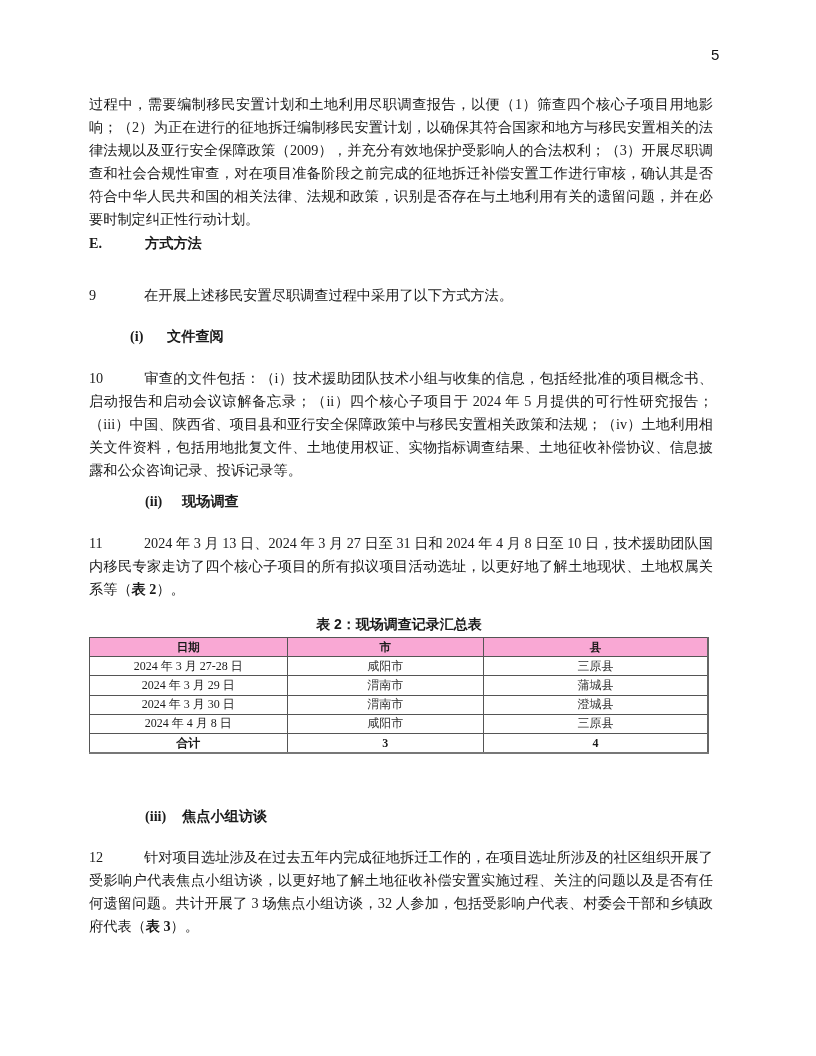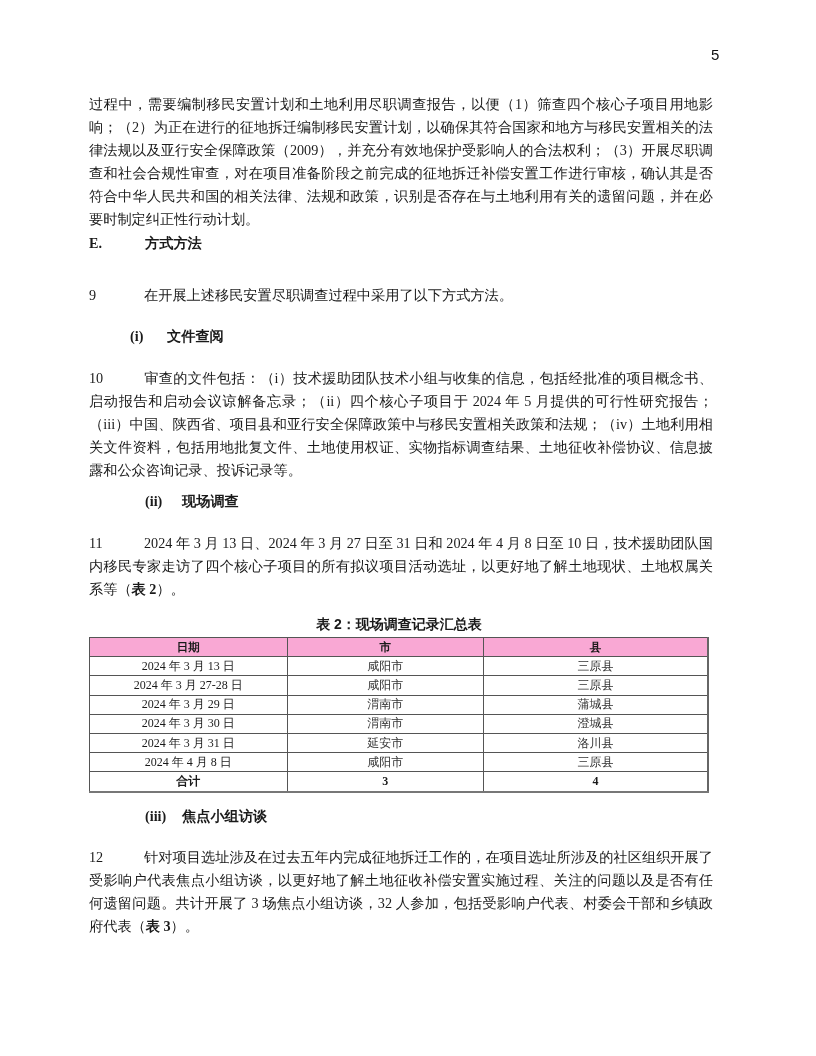--- a/index.html
+++ b/index.html
@@ -134,43 +134,33 @@
   </colgroup>
   <thead>
     <tr>
       <th>日期</th>
       <th>市</th>
       <th>县</th>
     </tr>
   </thead>
   <tbody>
     <tr>
-      <td>2024 年 3 月 13 日</td>
-      <td class="c-city">咸阳市</td>
-      <td class="c-county">三原县</td>
-    </tr>
-    <tr>
       <td>2024 年 3 月 27-28 日</td>
       <td class="c-city">咸阳市</td>
       <td class="c-county">三原县</td>
     </tr>
     <tr>
       <td>2024 年 3 月 29 日</td>
       <td class="c-city">渭南市</td>
       <td class="c-county">蒲城县</td>
     </tr>
     <tr>
       <td>2024 年 3 月 30 日</td>
       <td class="c-city">渭南市</td>
       <td class="c-county">澄城县</td>
-    </tr>
-    <tr>
-      <td>2024 年 3 月 31 日</td>
-      <td class="c-city">延安市</td>
-      <td class="c-county">洛川县</td>
     </tr>
     <tr>
       <td>2024 年 4 月 8 日</td>
       <td class="c-city">咸阳市</td>
       <td class="c-county">三原县</td>
     </tr>
     <tr class="total">
       <td>合计</td>
       <td>3</td>
       <td>4</td>

